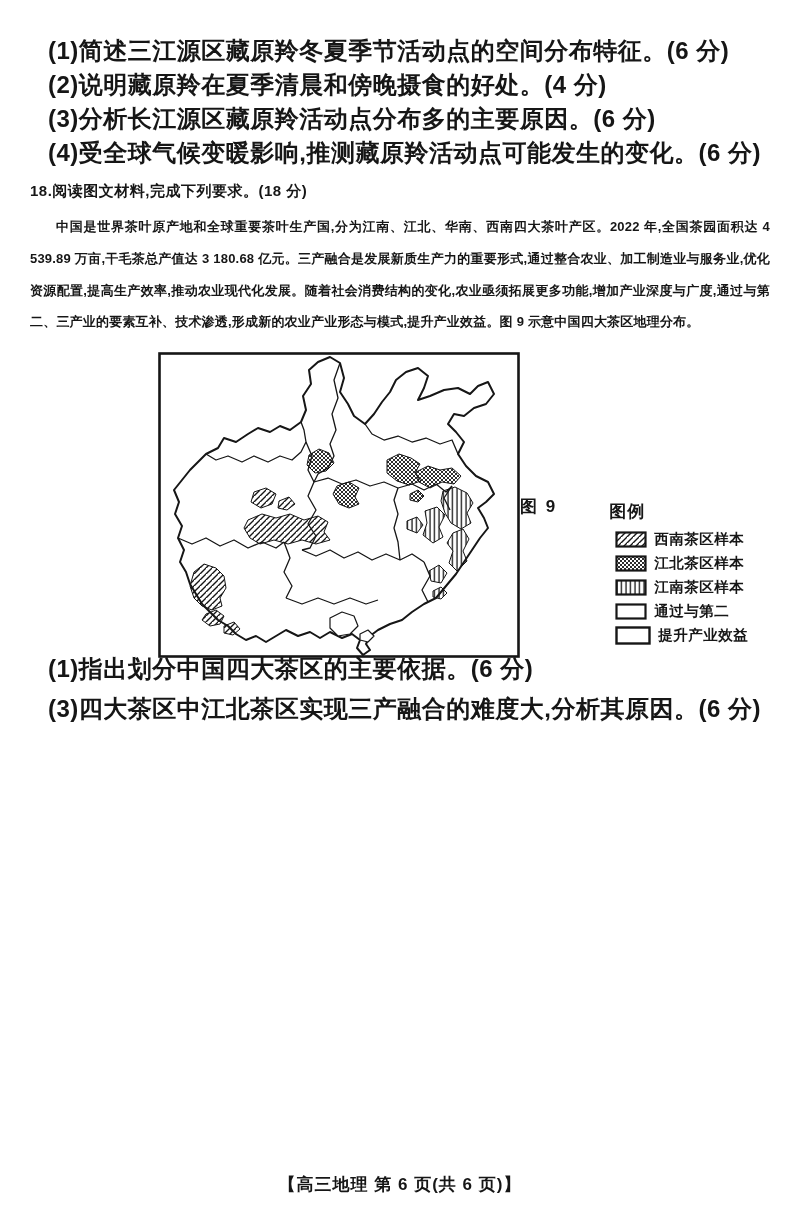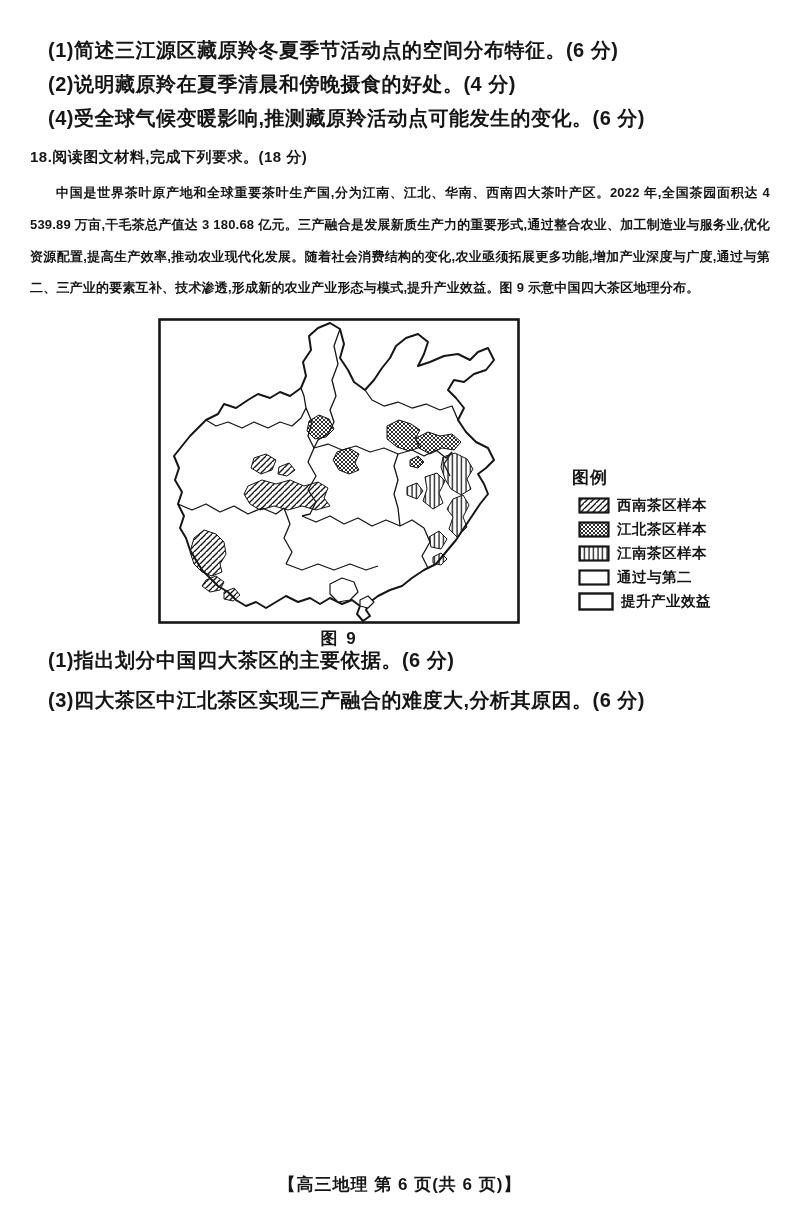--- a/index.html
+++ b/index.html
@@ -8,21 +8,21 @@
     background:#ffffff;
     color:#161616;
     font-family:"Liberation Sans","DejaVu Sans",sans-serif;
     font-weight:700;
     position:relative;
     overflow:hidden;
   }
   .content { padding:40px 30px 0 30px; }
 
   .part-line {
-    font-size:20px;
+    font-size:24px;
     line-height:21px;
     margin:0 0 13px 18px;
     letter-spacing:0.5px;
   }
   .q18-heading {
     font-size:15px;
     line-height:21px;
     margin:17px 0 0 0;
     letter-spacing:0.5px;
   }
@@ -34,21 +34,21 @@
     margin:10px 0 0 0;
     width:740px;
     letter-spacing:0.2px;
   }
 
   .figure-row {
     display:flex;
     align-items:flex-start;
     margin:14px 0 0 128px;
   }
-  .map-col { display:flex; flex-direction:column; align-items:center; }
+  .map-col { display:flex; flex-direction:row; align-items:center; }
   .map-caption {
     font-size:17px;
     margin-top:3px;
     letter-spacing:2px;
   }
   .legend {
     margin-left:16px;
     margin-top:148px;
   }
   .legend-title {
@@ -83,20 +83,21 @@
   }
 </style>
 </head>
 <body>
 
 <div class="content">
 
   <div>
     <p class="part-line">(1)简述三江源区藏原羚冬夏季节活动点的空间分布特征。(6 分)</p>
     <p class="part-line">(2)说明藏原羚在夏季清晨和傍晚摄食的好处。(4 分)</p>
+    <p class="part-line">(3)分析长江源区藏原羚活动点分布多的主要原因。(6 分)</p>
     <p class="part-line">(4)受全球气候变暖影响,推测藏原羚活动点可能发生的变化。(6 分)</p>
   </div>
 
   <div>
     <p class="q18-heading">18.阅读图文材料,完成下列要求。(18 分)</p>
     <p class="intro">中国是世界茶叶原产地和全球重要茶叶生产国,分为江南、江北、华南、西南四大茶叶产区。2022 年,全国茶园面积达 4 539.89 万亩,干毛茶总产值达 3 180.68 亿元。三产融合是发展新质生产力的重要形式,通过整合农业、加工制造业与服务业,优化资源配置,提高生产效率,推动农业现代化发展。随着社会消费结构的变化,农业亟须拓展更多功能,增加产业深度与广度,通过与第二、三产业的要素互补、技术渗透,形成新的农业产业形态与模式,提升产业效益。图 9 示意中国四大茶区地理分布。</p>
 
     <div class="figure-row">
       <div class="map-col">
 

